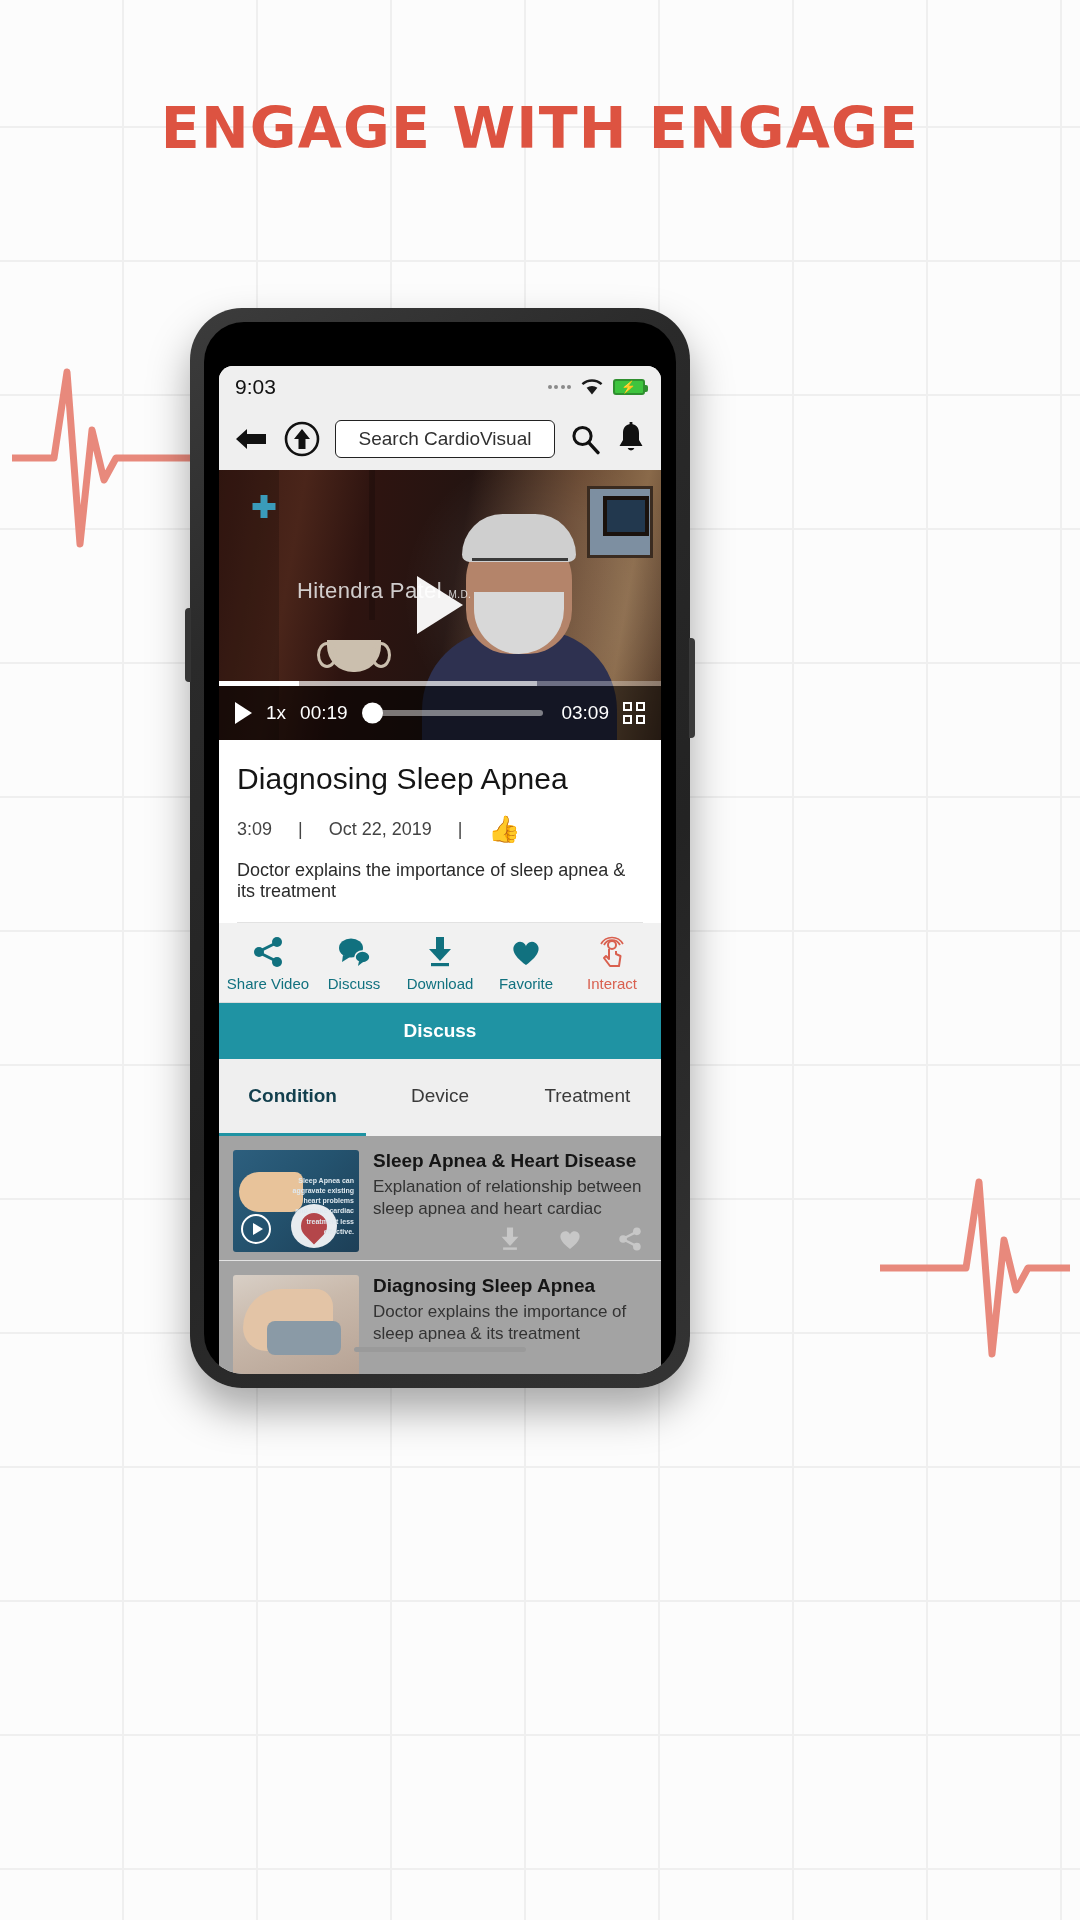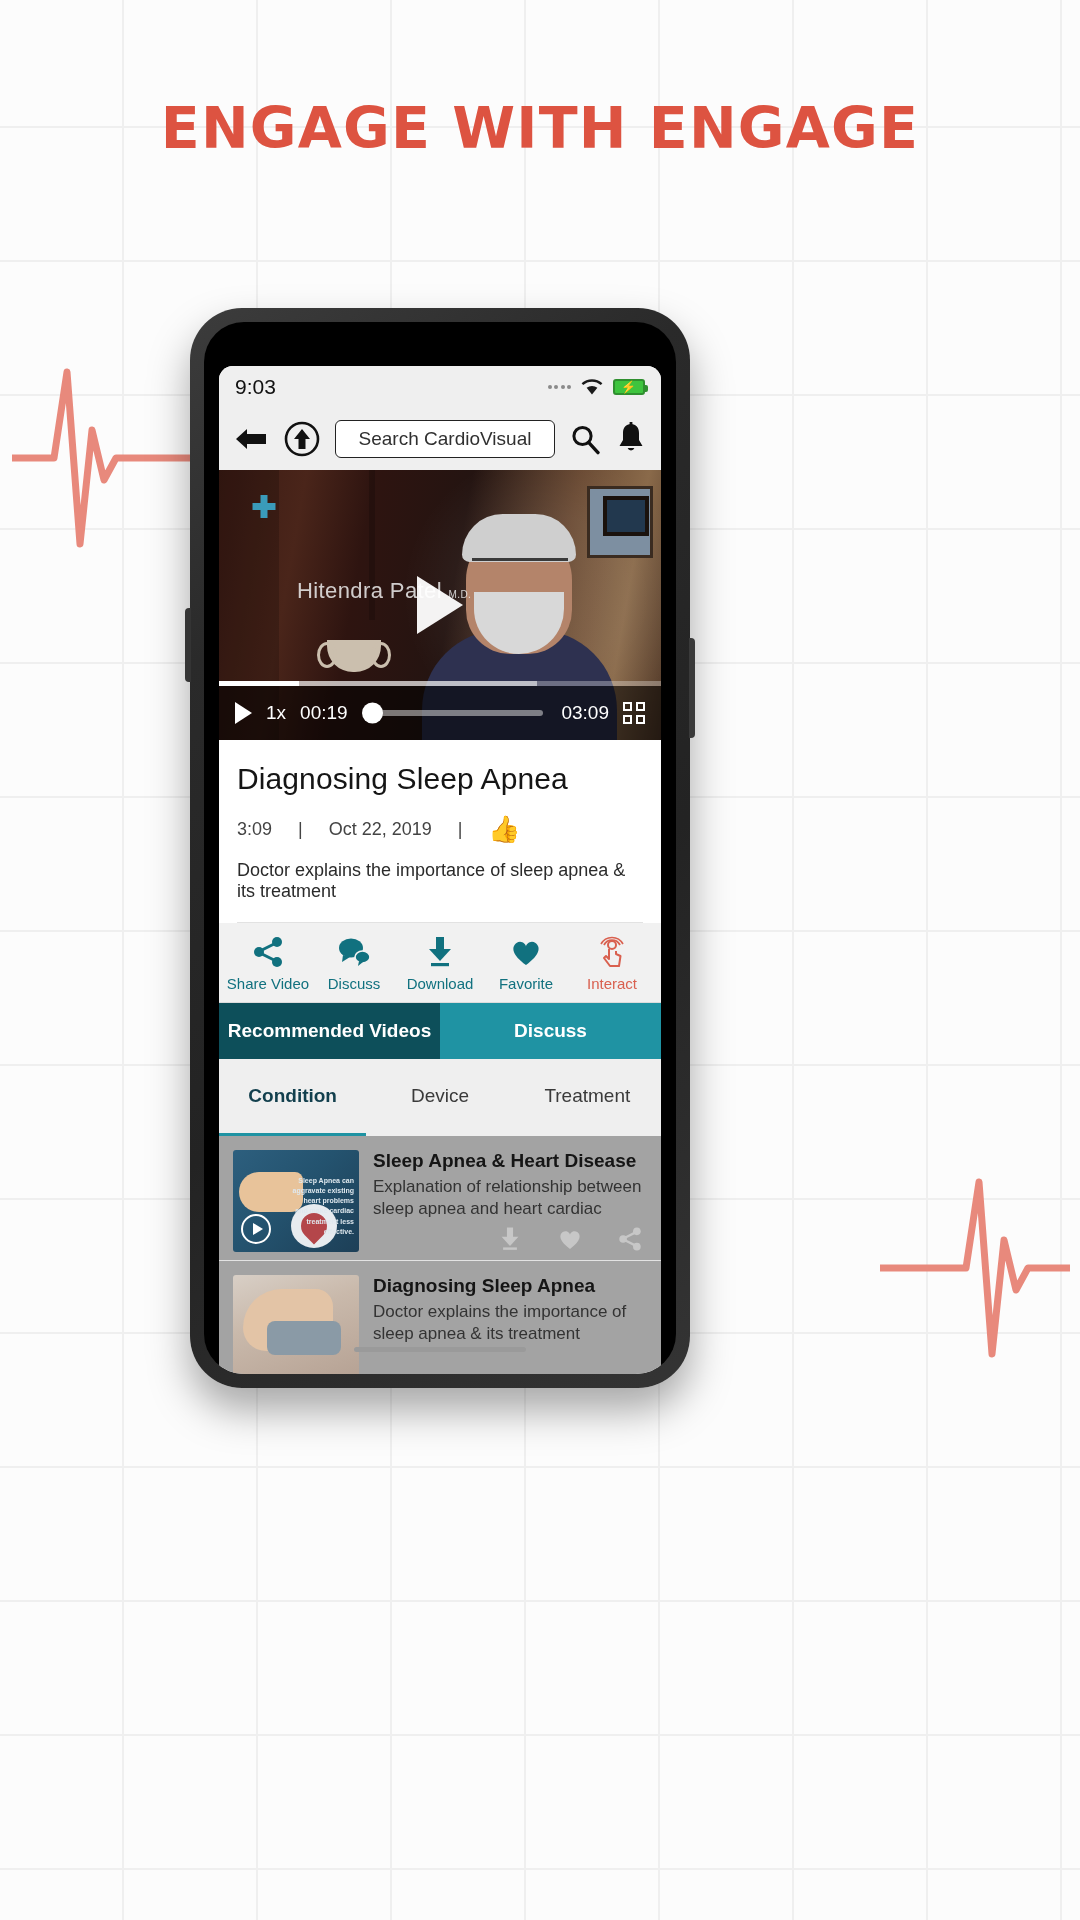--- a/index.html
+++ b/index.html
@@ -388,21 +388,20 @@
             <circle cx="17" cy="10" r="4" fill="none" stroke="#d9604f" stroke-width="2"></circle>
             <path d="M9 10 A9 9 0 0 1 25 10" fill="none" stroke="#d9604f" stroke-width="1.8"></path>
             <path d="M6 9 A12.5 12.5 0 0 1 28 9" fill="none" stroke="#d9604f" stroke-width="1.6"></path>
             <path d="M14 14 V24 L11 21 L9 23 L15 31 H24 L25.5 21 L21 19 V16" fill="none" stroke="#d9604f" stroke-width="2" stroke-linejoin="round"></path>
           </svg>
           <span class="lbl">Interact</span>
         </div>
       </div>
 
       <div class="tabs">
-        <div class="tab active">Recommended Videos</div>
         <div class="tab">Discuss</div>
       </div>
 
       <div class="subtabs">
         <div class="subtab active">Condition</div>
         <div class="subtab">Device</div>
         <div class="subtab">Treatment</div>
       </div>
 
       <div class="vlist">

